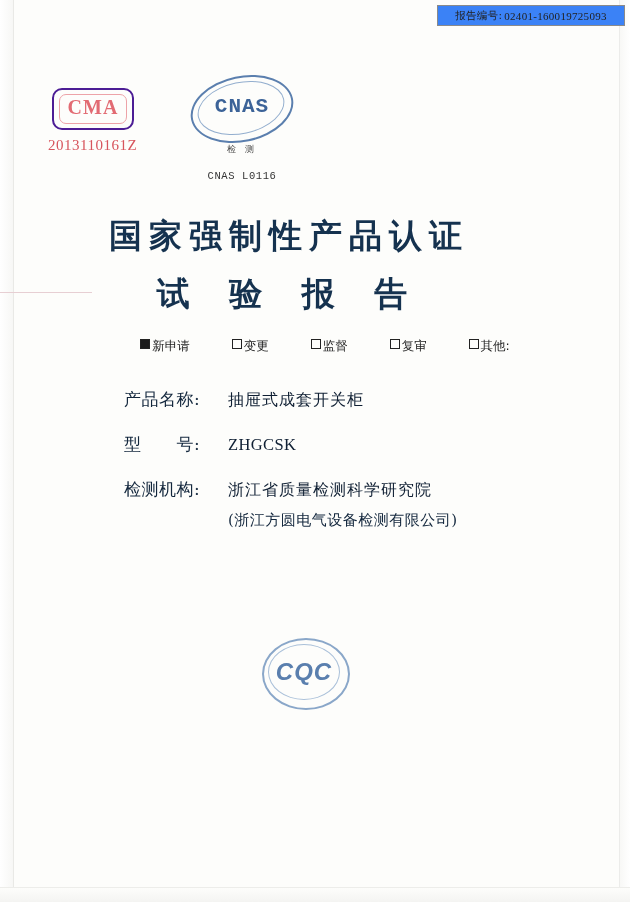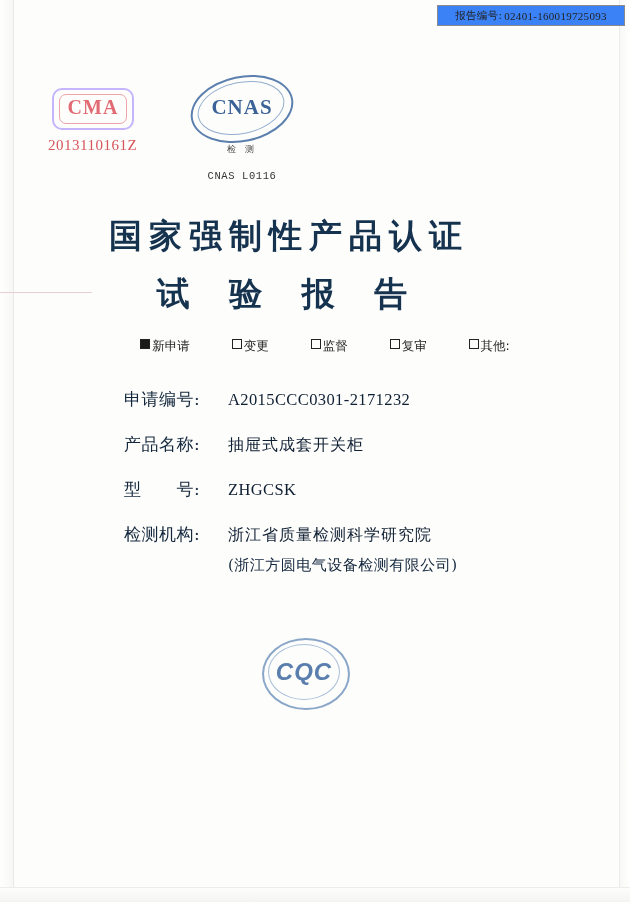--- a/index.html
+++ b/index.html
@@ -71,21 +71,21 @@
   .report-no .value { font-family: "Liberation Serif", serif; font-size: 11px; margin-left: 2px; }
 
   
   .cma {
     position: absolute;
     left: 48px; top: 88px;
     width: 120px;
   }
   .cma-badge {
     width: 78px; height: 38px;
-    border: 2px solid #c4b5fd;
+    border: 2px solid #4c1d95;
     border-radius: 10px;
     position: relative;
     margin-left: 4px;
   }
   .cma-badge .inner {
     position: absolute;
     left: 5px; top: 4px;
     right: 5px; bottom: 4px;
     border: 1px solid #eda3a8;
     border-radius: 7px;
@@ -132,21 +132,21 @@
     position: absolute;
     left: 7px; top: 6px;
     width: 86px; height: 50px;
     border: 1px solid #93aece;
     border-radius: 50%;
     transform: rotate(-12deg);
   }
   .cnas-ellipse .word {
     position: absolute;
     left: 0; right: 0; top: 19px;
-    font-family: Liberation Serif, serif;
+    font-family: Liberation Mono, monospace;
     font-weight: bold;
     font-size: 21px;
     letter-spacing: 1px;
     color: #3c6398;
   }
   .cnas-sub {
     font-family: "DejaVu Sans", sans-serif;
     font-size: 9px;
     color: #4a4a4a;
     letter-spacing: 3px;
@@ -298,24 +298,20 @@
   <div class="checkrow">
     <span class="opt"><span class="box checked"></span><span>新申请</span></span>
     <span class="opt"><span class="box"></span><span>变更</span></span>
     <span class="opt"><span class="box"></span><span>监督</span></span>
     <span class="opt"><span class="box"></span><span>复审</span></span>
     <span class="opt"><span class="box"></span><span>其他:</span></span>
   </div>
 
   <div class="fields">
 
-    <div class="field">
-      <span class="k">申请编号:</span>
-      <span class="v">A2015CCC0301-2171232</span>
-    </div>
 
     <div class="field">
       <span class="k">产品名称:</span>
       <span class="v cjk">抽屉式成套开关柜</span>
     </div>
 
     <div class="field">
       <span class="k">型　　号:</span>
       <span class="v">ZHGCSK</span>
     </div>

